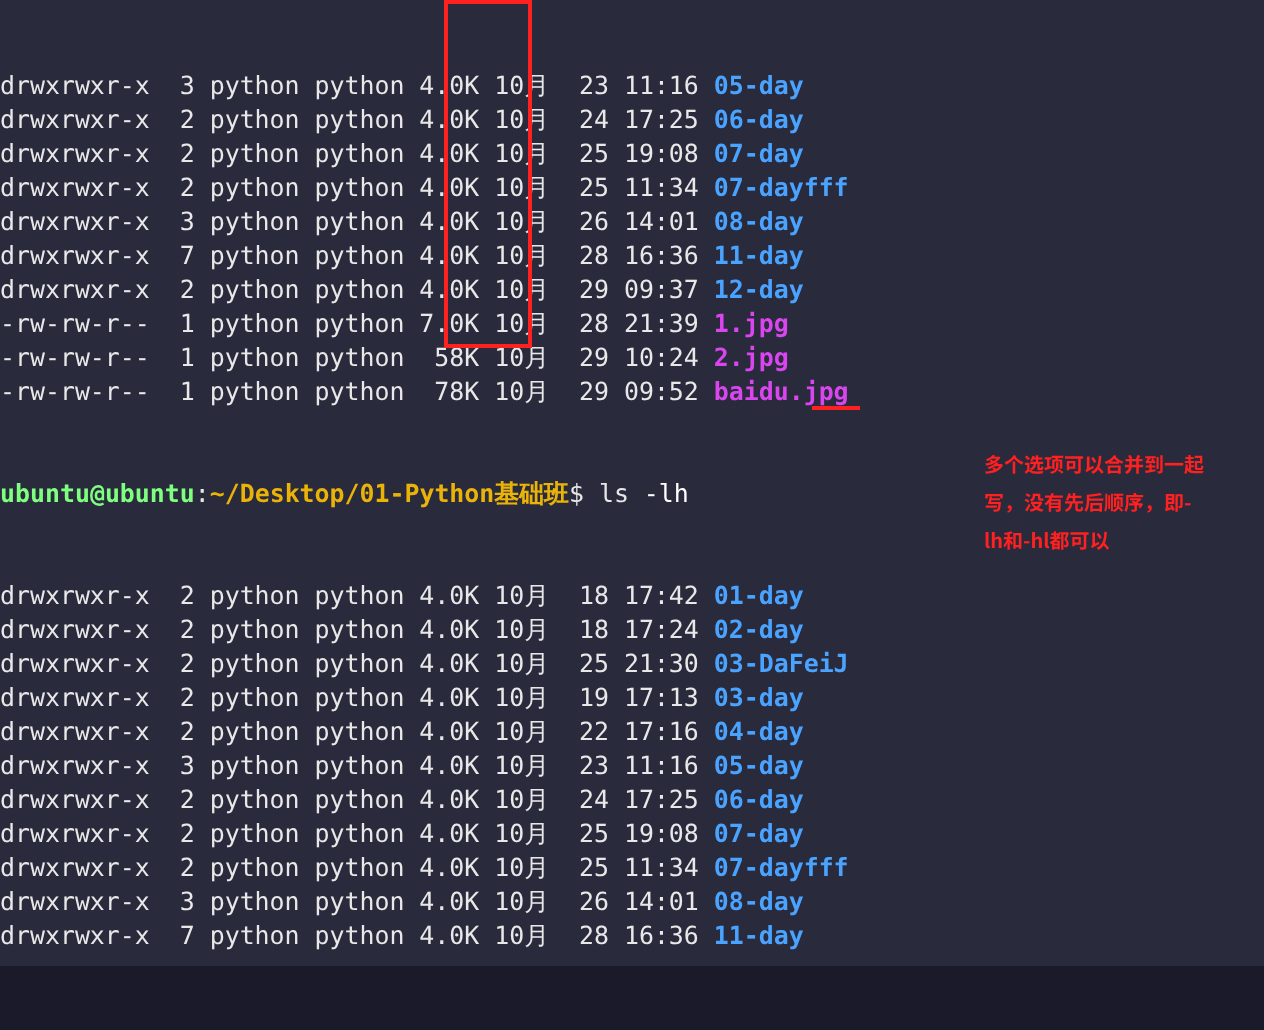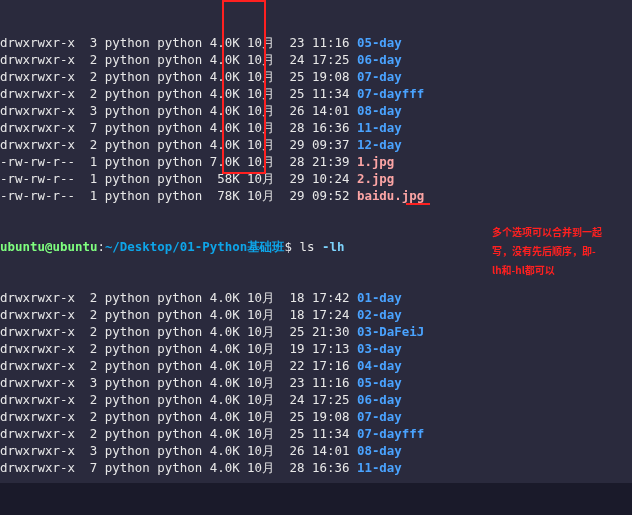--- a/index.html
+++ b/index.html
@@ -10,26 +10,26 @@
     font-size:12.45px;
     line-height:17px;
     color:#e8e8e8;
     position:relative;
     overflow:hidden;
     white-space:pre;
   }
   .row{display:block;height:17px;}
   .perm{color:#e8e8e8;}
   .dir{color:#4aa3ff;font-weight:bold;}
-  .img{color:#fca5a5;font-weight:bold;}
+  .img{color:#d946ef;font-weight:bold;}
   .user{color:#7fff7f;font-weight:bold;}
   .host{color:#7fff7f;font-weight:bold;}
-  .path{color:#0ea5e9;font-weight:bold;}
+  .path{color:#eab308;font-weight:bold;}
   .cmd{color:#e8e8e8;}
-  .opt{color:#7dd3fc;font-weight:bold;}
+  .opt{color:#ffffff;}
   
   .redbox{
     position:absolute;
     border:2px solid #ff2020;
     left:222px;top:0px;width:40px;height:170px;
     pointer-events:none;
   }
   
   .ul{
     position:absolute;

